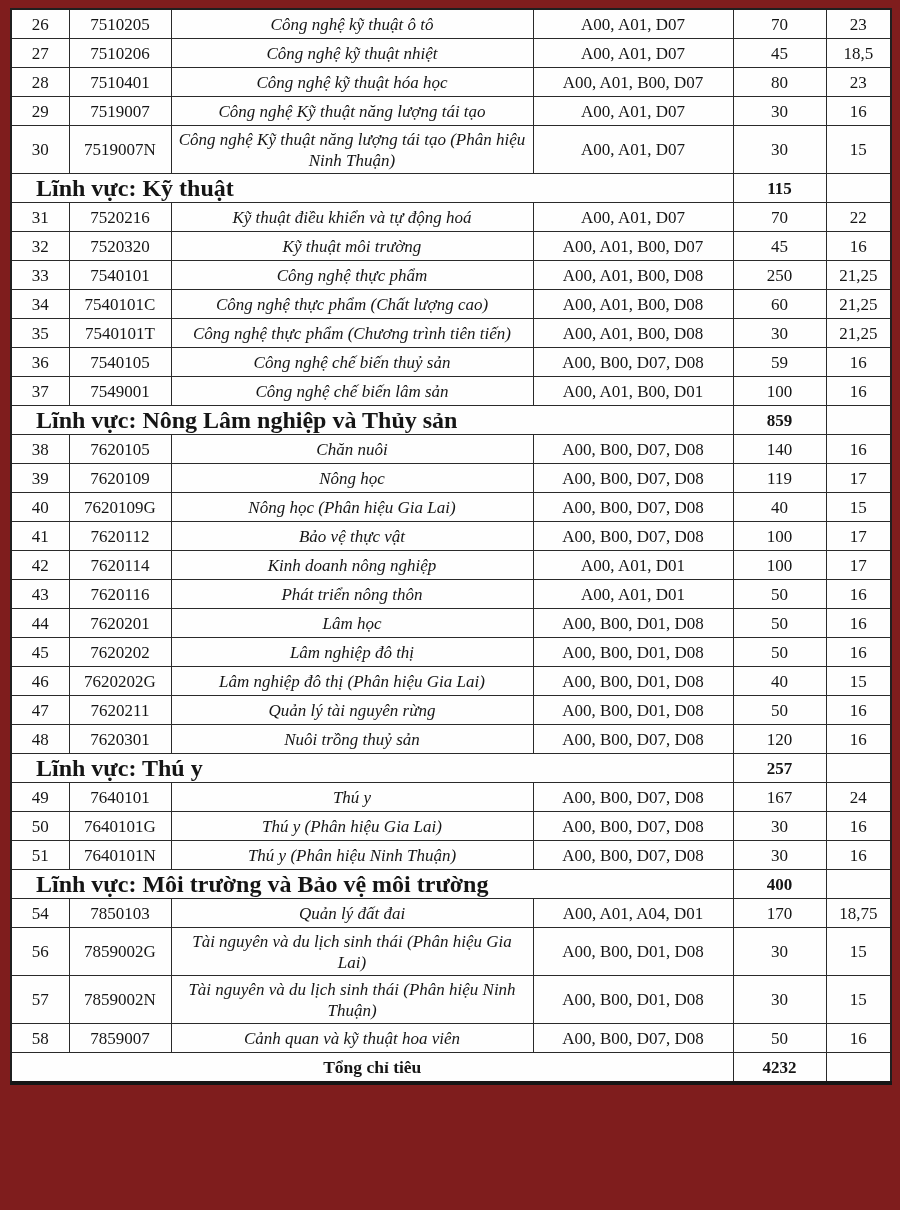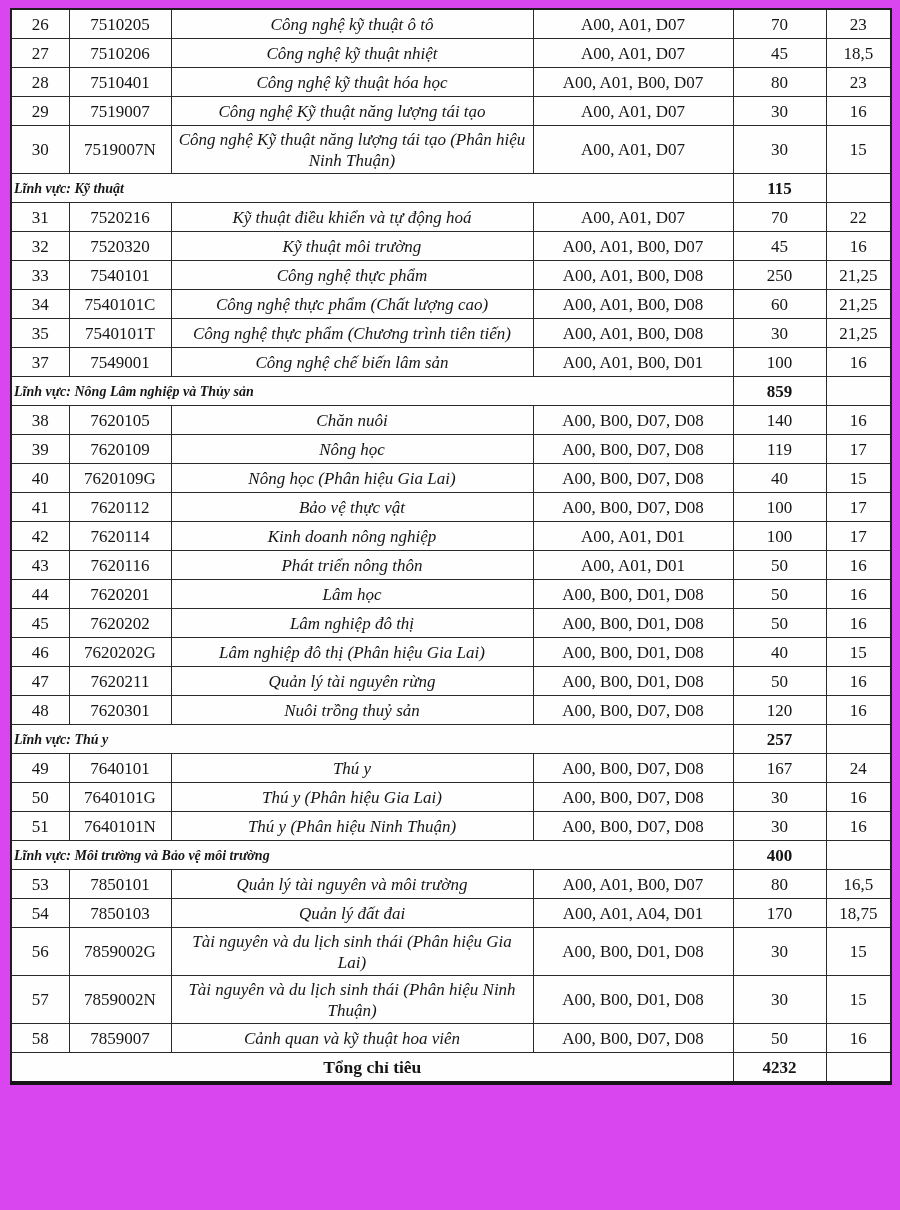--- a/index.html
+++ b/index.html
@@ -4,21 +4,21 @@
 <style>
   html, body {
     margin: 0;
     padding: 0;
     background: #ffffff;
   }
   .page {
     position: relative;
     width: 900px;
     height: 1210px;
-    background: #d946ef;
+    background: #7f1d1d;
     overflow: hidden;
     font-family: "Liberation Serif", "DejaVu Serif", serif;
     color: #151515;
   }
   table.quota-table {
     position: absolute;
     left: 10px;
     top: 8px;
     width: 880px;
     border-collapse: collapse;
@@ -38,24 +38,23 @@
     overflow: hidden;
   }
   td.name-cell {
     text-align: left;
     padding-left: 8px;
     padding-right: 8px;
     font-style: italic;
   }
   tr.section-row td.section-label {
     text-align: left;
-    padding-left: 2px;
+    padding-left: 24px;
     font-weight: bold;
-    font-size: 14px;
-    font-style: italic;
+    font-size: 24px;
   }
   tr.section-row td.section-quota,
   tr.footer-row td.footer-total {
     font-weight: bold;
   }
   tr.footer-row td.footer-label {
     font-weight: bold;
     font-size: 17.5px;
   }
 </style>
@@ -152,20 +151,28 @@
         </tr>
         <tr class="major-row">
           <td>35</td>
           <td>7540101T</td>
           <td class="name-cell">Công nghệ thực phẩm (Chương trình tiên tiến)</td>
           <td>A00, A01, B00, D08</td>
           <td>30</td>
           <td>21,25</td>
         </tr>
         <tr class="major-row">
+          <td>36</td>
+          <td>7540105</td>
+          <td class="name-cell">Công nghệ chế biến thuỷ sản</td>
+          <td>A00, B00, D07, D08</td>
+          <td>59</td>
+          <td>16</td>
+        </tr>
+        <tr class="major-row">
           <td>37</td>
           <td>7549001</td>
           <td class="name-cell">Công nghệ chế biến lâm sản</td>
           <td>A00, A01, B00, D01</td>
           <td>100</td>
           <td>16</td>
         </tr>
         <tr class="section-row">
           <td class="section-label" colspan="4">Lĩnh vực: Nông Lâm nghiệp và Thủy sản</td>
           <td class="section-quota">859</td>
@@ -287,28 +294,20 @@
           <td>A00, B00, D07, D08</td>
           <td>30</td>
           <td>16</td>
         </tr>
         <tr class="section-row">
           <td class="section-label" colspan="4">Lĩnh vực: Môi trường và Bảo vệ môi trường</td>
           <td class="section-quota">400</td>
           <td></td>
         </tr>
         <tr class="major-row">
-          <td>53</td>
-          <td>7850101</td>
-          <td class="name-cell">Quản lý tài nguyên và môi trường</td>
-          <td>A00, A01, B00, D07</td>
-          <td>80</td>
-          <td>16,5</td>
-        </tr>
-        <tr class="major-row">
           <td>54</td>
           <td>7850103</td>
           <td class="name-cell">Quản lý đất đai</td>
           <td>A00, A01, A04, D01</td>
           <td>170</td>
           <td>18,75</td>
         </tr>
         <tr class="major-row">
           <td>56</td>
           <td>7859002G</td>

